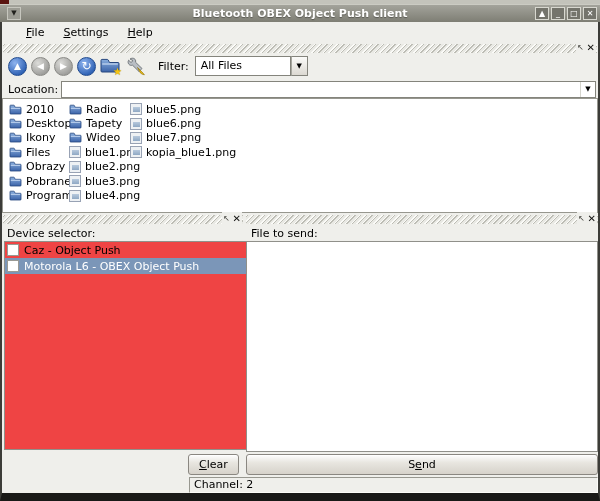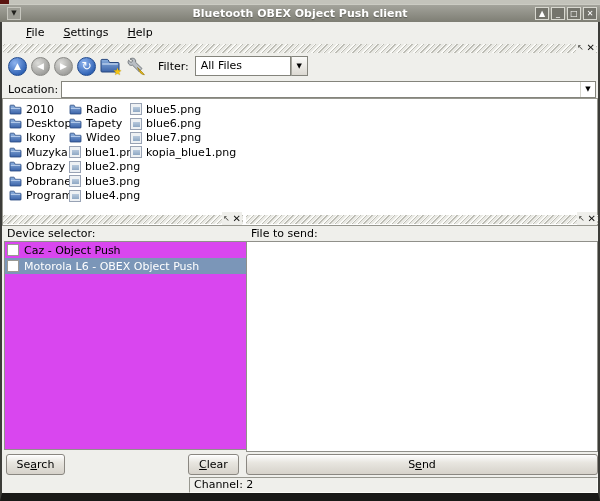--- a/index.html
+++ b/index.html
@@ -50,35 +50,35 @@
     border-left:1px solid #a7a79f;text-align:center;line-height:18px;font-size:7px;cursor:default;}
   
   .locrow{position:absolute;left:0;top:58px;width:596px;height:18px;display:flex;align-items:center;
     padding-left:6px;}
   .loc-label{width:53px;}
   .loc-entry{flex:1;display:flex;height:17px;border:1px solid #84847c;background:#fff;margin-right:2px;}
   .loc-input{flex:1;border:none;outline:none;height:15px;font-family:inherit;font-size:11px;padding:0 3px;}
   .loc-btn{width:15px;background:#fff;border-left:1px solid #d4d4cd;text-align:center;line-height:15px;
     font-size:7px;cursor:default;}
   
-  .filearea{position:absolute;left:0;top:76px;width:596px;height:128px;background:#fff;
+  .filearea{position:absolute;left:0;top:76px;width:596px;height:115px;background:#fff;
     border:1px solid #97978f;}
   .fcol{position:absolute;top:3px;}
   .fcol1{left:6px;} .fcol2{left:66px;} .fcol3{left:127px;}
   .frow{height:14.4px;display:flex;align-items:center;gap:4px;cursor:default;white-space:nowrap;}
   .img-icon{width:12px;height:12px;background:#eef1f4;border:1px solid #98a2b4;position:relative;flex:none;}
   .img-icon::after{content:"";position:absolute;left:2px;top:3px;width:7px;height:5px;
     background:linear-gradient(#b7c9dd,#8fa8c4);}
   .fsvg{flex:none;}
   
   .handle-left{left:1px;top:193px;width:240px;}
   .handle-right{left:244px;top:193px;width:352px;}
   .panel-label{position:absolute;top:205px;height:13px;color:#000;}
   .dev-label{left:5px;} .send-label{left:249px;}
-  .device-list{position:absolute;left:2px;top:219px;width:264px;height:209px;background:#d946ef;
+  .device-list{position:absolute;left:2px;top:219px;width:264px;height:209px;background:#ef4444;
     border:1px solid #90908a;}
   .send-area{position:absolute;left:244px;top:219px;width:352px;height:211px;background:#fff;
     border:1px solid #90908a;}
   .device-row{height:16px;display:flex;align-items:center;padding-left:2px;gap:5px;cursor:default;
     white-space:nowrap;}
   .device-row.selected{background:#7b96b8;color:#fff;}
   .checkbox{width:12px;height:12px;background:#fff;border:1px solid #9a9a94;flex:none;}
   
   .btn{position:absolute;height:21px;background:linear-gradient(#fefefe,#e8e6e0 40%,#d6d2ca);
     border:1px solid #8a8781;border-radius:3px;text-align:center;line-height:19px;cursor:default;
@@ -196,21 +196,21 @@
               <path d="M1 3 L1 9.4 Q1 10 1.6 10 L11.4 10 Q12 10 12 9.4 L12 3.9 Q12 3.3 11.4 3.3 L6.2 3.3 L5.4 1.6 Q5.2 1.2 4.8 1.2 L1.6 1.2 Q1 1.2 1 1.8 Z" fill="url(#fg)" stroke="#27477e" stroke-width="0.8"></path>
               <path d="M1.8 4.3 L11.2 4.3" stroke="#cfe0f5" stroke-width="0.9"></path>
             </svg>
             <span>Ikony</span>
           </div>
         <div class="frow">
             <svg class="fsvg" width="13" height="11" viewBox="0 0 13 11">
               <path d="M1 3 L1 9.4 Q1 10 1.6 10 L11.4 10 Q12 10 12 9.4 L12 3.9 Q12 3.3 11.4 3.3 L6.2 3.3 L5.4 1.6 Q5.2 1.2 4.8 1.2 L1.6 1.2 Q1 1.2 1 1.8 Z" fill="url(#fg)" stroke="#27477e" stroke-width="0.8"></path>
               <path d="M1.8 4.3 L11.2 4.3" stroke="#cfe0f5" stroke-width="0.9"></path>
             </svg>
-            <span>Muzyka</span>
+            <span>Files</span>
           </div>
         <div class="frow">
             <svg class="fsvg" width="13" height="11" viewBox="0 0 13 11">
               <path d="M1 3 L1 9.4 Q1 10 1.6 10 L11.4 10 Q12 10 12 9.4 L12 3.9 Q12 3.3 11.4 3.3 L6.2 3.3 L5.4 1.6 Q5.2 1.2 4.8 1.2 L1.6 1.2 Q1 1.2 1 1.8 Z" fill="url(#fg)" stroke="#27477e" stroke-width="0.8"></path>
               <path d="M1.8 4.3 L11.2 4.3" stroke="#cfe0f5" stroke-width="0.9"></path>
             </svg>
             <span>Obrazy</span>
           </div>
         <div class="frow">
             <svg class="fsvg" width="13" height="11" viewBox="0 0 13 11">
@@ -307,20 +307,19 @@
       </div>
       <div class="device-row selected">
         <span class="checkbox"></span>
         <span>Motorola L6 - OBEX Object Push</span>
       </div>
     </div>
 
     <div class="panel-label send-label">File to send:</div>
     <div class="send-area"></div>
 
-    <div class="btn btn-search"><span>Se</span><span class="accel">a</span><span>rch</span></div>
     <div class="btn btn-clear"><span></span><span class="accel">C</span><span>lear</span></div>
     <div class="btn btn-send"><span>S</span><span class="accel">e</span><span>nd</span></div>
 
     <div class="status-field sf2">Channel: 2</div>
 
   </div>
 </div>
 
 </body></html>

